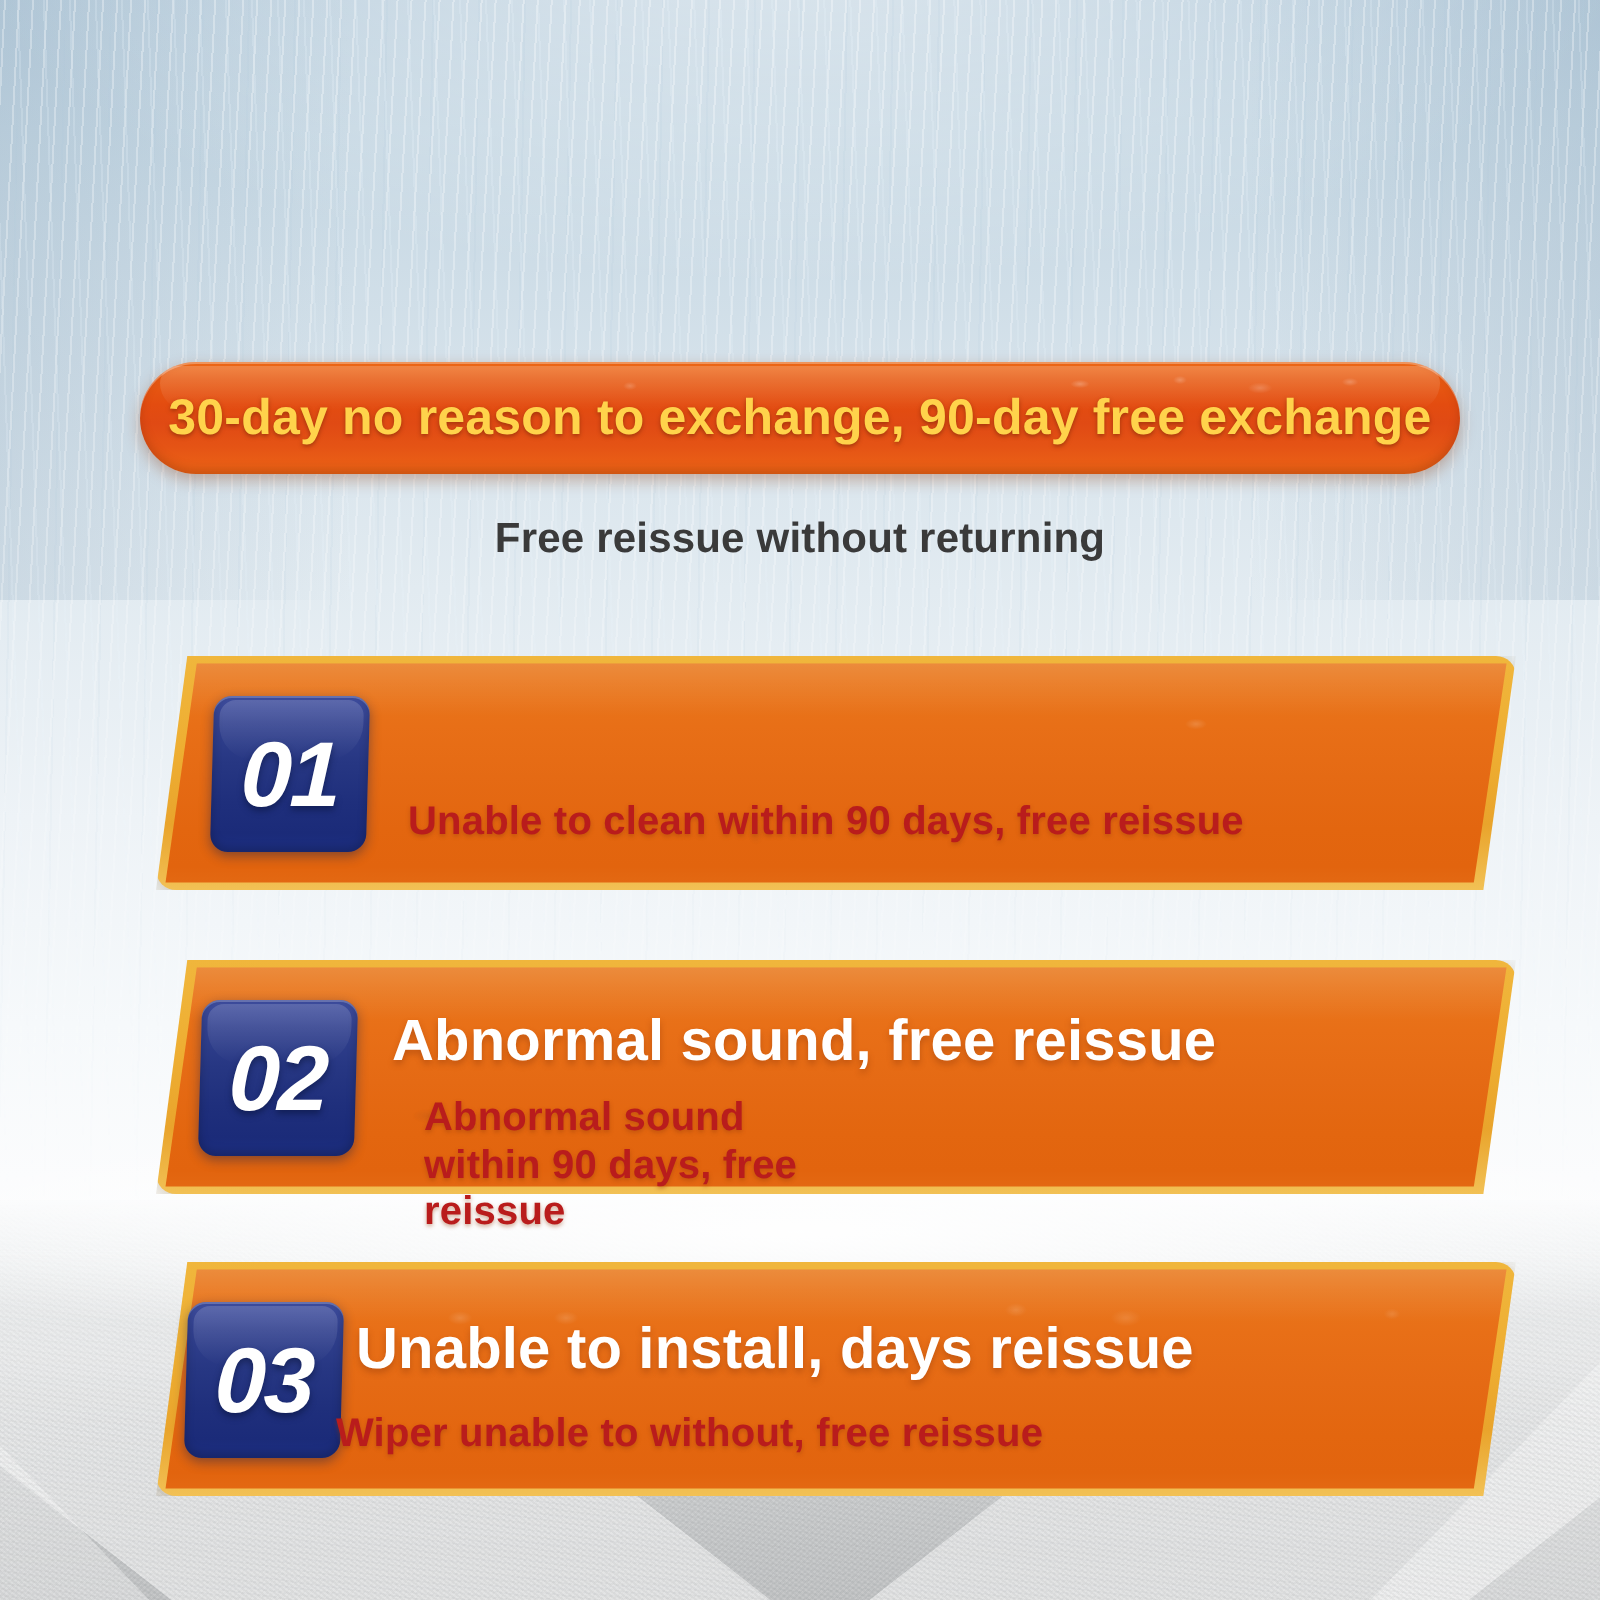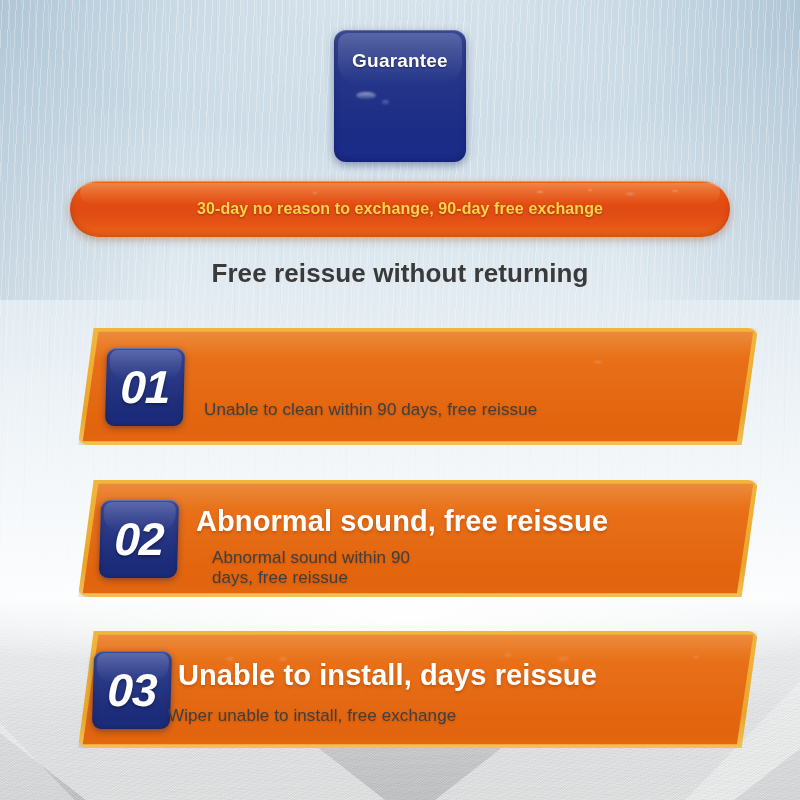--- a/index.html
+++ b/index.html
@@ -268,34 +268,34 @@
       radial-gradient(ellipse 6px 3px at 605px 10px, rgba(255,255,255,0.8), rgba(255,255,255,0) 70%),
       radial-gradient(ellipse 5px 3px at 245px 12px, rgba(255,255,255,0.7), rgba(255,255,255,0) 70%);
     pointer-events: none;
   }
   .pill-text {
     position: relative;
     z-index: 2;
     line-height: 56px;
     text-align: center;
     color: #ffd34b;
-    font-size: 16px;
+    font-size: 25px;
     font-weight: bold;
     letter-spacing: 0.1px;
     text-shadow: 0 1px 2px rgba(110,35,5,0.55);
   }
 
   
   .subhead {
     position: absolute;
     left: 0; top: 258px;
     width: 800px;
     text-align: center;
     color: #3a3a3a;
-    font-size: 26px;
+    font-size: 21px;
     font-weight: bold;
     letter-spacing: 0.1px;
   }
 
   
   .card {
     position: absolute;
     left: 78px;
     width: 680px;
     height: 117px;
@@ -421,23 +421,23 @@
     position: absolute;
     color: #ffffff;
     font-size: 29px;
     font-weight: bold;
     letter-spacing: 0.1px;
     text-shadow: 0 2px 3px rgba(150,60,10,0.45);
     white-space: nowrap;
   }
   .card-sub {
     position: absolute;
-    color: #404040;
-    font-size: 17px;
-    font-weight: normal;
+    color: #b91c1c;
+    font-size: 20px;
+    font-weight: bold;
     line-height: 1.18;
     letter-spacing: 0.1px;
     text-shadow: 0 1px 2px rgba(150,60,10,0.45);
   }
   .card-1 .card-title { left: 140px; top: 26px; }
   .card-1 .card-sub   { left: 126px; top: 72px; }
 
   .card-2 .card-title { left: 118px; top: 25px; }
   .card-2 .card-sub   { left: 110px; top: 68px; width: 200px; margin-left: 24px; }
 
@@ -453,25 +453,20 @@
   <div class="bg-sky-vignette"></div>
   <div class="bg-rain"></div>
   <div class="bg-road"></div>
   <div class="lane lane-left2"></div>
   <div class="lane lane-left"></div>
   <div class="lane lane-right"></div>
   <div class="lane lane-right2"></div>
   <div class="bg-road-grain"></div>
   <div class="bg-horizon"></div>
 
-  <div class="guarantee">
-    <div class="guarantee-drop"></div>
-    <div class="guarantee-drop d2"></div>
-    <div class="guarantee-label">Guarantee</div>
-  </div>
 
   <div class="pill">
     <div class="pill-droplets"></div>
     <div class="pill-text">30-day no reason to exchange, 90-day free exchange</div>
   </div>
 
   <div class="subhead">Free reissue without returning</div>
 
   <div class="card card-1">
     <div class="card-shell"></div>
@@ -498,16 +493,16 @@
 
   <div class="card card-3">
     <div class="card-shell"></div>
     <div class="card-face">
       <div class="card-droplets"></div>
     </div>
     <div class="num-badge">
       <div class="num-text">03</div>
     </div>
     <div class="card-title">Unable to install, days reissue</div>
-    <div class="card-sub">Wiper unable to install, free exchange</div>
+    <div class="card-sub">Wiper unable to without, free reissue</div>
   </div>
 
 </div>
 
 </body></html>

